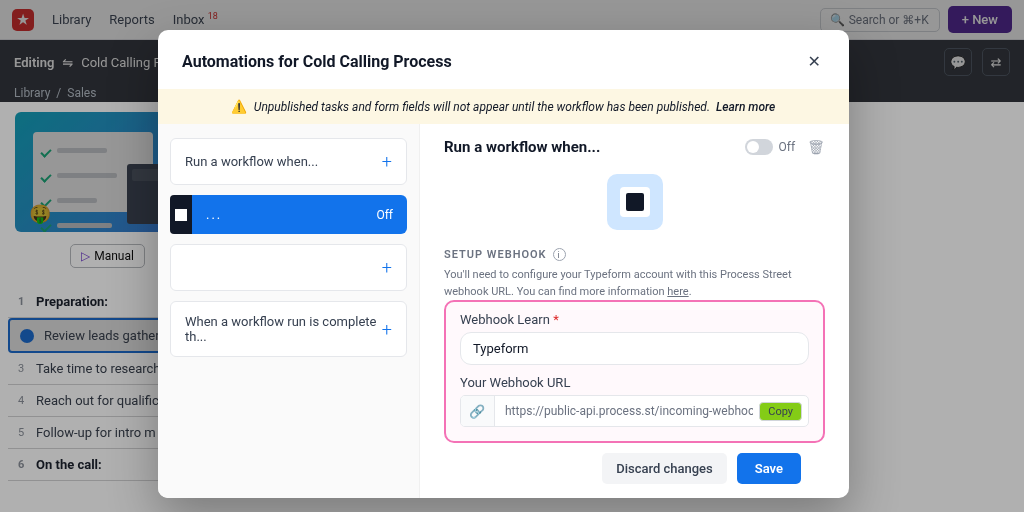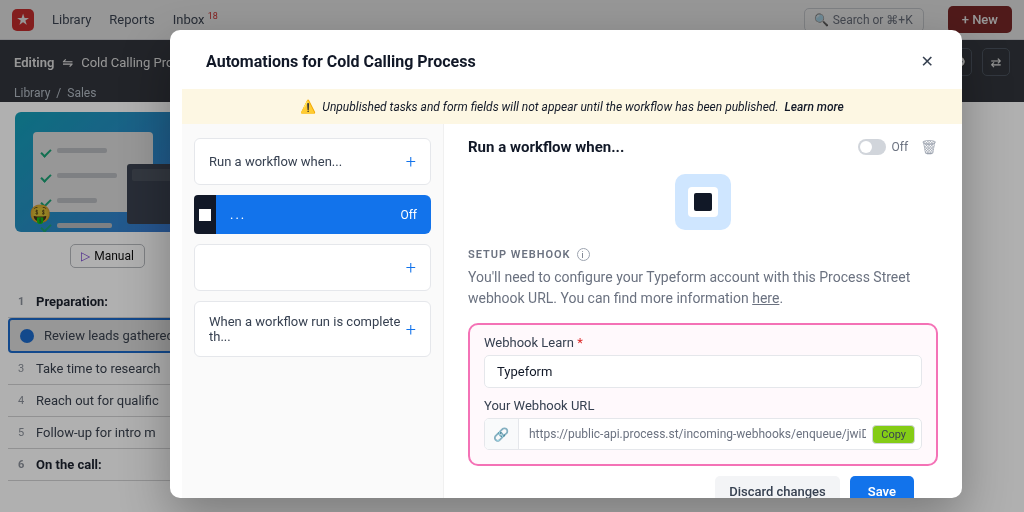--- a/index.html
+++ b/index.html
@@ -2,23 +2,23 @@
 <html><head>
 <meta charset="utf-8">
 <style>
 * { box-sizing: border-box; margin: 0; padding: 0; font-family: -apple-system, BlinkMacSystemFont, "Segoe UI", Roboto, sans-serif; }
 body { width: 1024px; height: 512px; overflow: hidden; position: relative; background: #fff; }
 
 
 .bg-app { position: absolute; inset: 0; filter: brightness(0.85); }
 .bg-topbar { height: 40px; background: #fff; border-bottom: 1px solid #e5e7eb; display: flex; align-items: center; padding: 0 12px; gap: 18px; font-size: 13px; color: #374151; }
 .bg-logo { width: 22px; height: 22px; background: #dc2626; border-radius: 5px; display: flex; align-items: center; justify-content: center; color: #fff; font-weight: bold; font-size: 13px; }
-.bg-topbar-right { margin-left: auto; display: flex; gap: 24px; align-items: center; }
+.bg-topbar-right { margin-left: auto; display: flex; gap: 8px; align-items: center; }
 .bg-search { font-size: 12px; color: #6b7280; border: 1px solid #d1d5db; padding: 4px 10px; border-radius: 5px; background: #fff; }
-.bg-new { background: #7f1d1d; color: #fff; font-size: 13px; padding: 6px 14px; border-radius: 5px; font-weight: 500; }
+.bg-new { background: #4c1d95; color: #fff; font-size: 13px; padding: 6px 14px; border-radius: 5px; font-weight: 500; }
 .bg-editbar { height: 44px; background: #2c3038; color: #fff; display: flex; align-items: center; padding: 0 14px; font-size: 13px; gap: 8px; }
 .bg-editbar .bold { font-weight: 600; }
 .bg-editbar-right { margin-left: auto; display: flex; gap: 10px; align-items: center; }
 .bg-icon-btn { width: 28px; height: 28px; border: 1px solid #4b5563; border-radius: 5px; display: flex; align-items: center; justify-content: center; font-size: 13px; }
 
 .bg-content { display: flex; }
 .bg-sidebar { width: 210px; padding: 10px 8px; }
 .bg-thumb { width: 180px; height: 120px; background: linear-gradient(135deg,#06b6d4,#3b82f6); border-radius: 6px; margin: 0 auto 12px; position: relative; overflow: hidden; }
 .bg-thumb-card { position: absolute; left: 18px; top: 20px; width: 120px; height: 80px; background: #fff; border-radius: 4px; padding: 8px; }
 .bg-thumb-check { width: 10px; height: 6px; border-left: 2px solid #10b981; border-bottom: 2px solid #10b981; transform: rotate(-45deg); display: inline-block; margin-right: 6px; }
@@ -33,21 +33,21 @@
 .bg-task { display: flex; align-items: center; gap: 10px; padding: 8px 10px; border-bottom: 1px solid #f3f4f6; color: #374151; }
 .bg-task .num { color: #9ca3af; font-size: 11px; width: 8px; }
 .bg-task.heading { font-weight: 700; color: #111827; }
 .bg-task.selected { border: 2px solid #1273eb; border-radius: 4px; background: #fff; }
 .bg-task.selected .circle { width: 14px; height: 14px; border-radius: 50%; background: #1273eb; flex-shrink: 0; }
 
 
 .overlay { position: absolute; inset: 0; background: rgba(30,30,30,0.35); }
 
 
-.modal { position: absolute; left: 170px; top: 30px; width: 792px; height: 468px; background: #fff; border-radius: 10px; box-shadow: 0 20px 50px rgba(0,0,0,0.3); display: flex; flex-direction: column; overflow: hidden; padding-left: 12px; }
+.modal { position: absolute; left: 158px; top: 30px; width: 691px; height: 468px; background: #fff; border-radius: 10px; box-shadow: 0 20px 50px rgba(0,0,0,0.3); display: flex; flex-direction: column; overflow: hidden; }
 .modal-head { padding: 18px 24px 14px; display: flex; align-items: center; }
 .modal-title { font-size: 16px; font-weight: 700; color: #111827; }
 .modal-close { margin-left: auto; font-size: 16px; color: #374151; cursor: pointer; padding: 4px; }
 .modal-banner { background: #fdf7e3; padding: 10px 20px; font-size: 12px; color: #111827; font-style: italic; text-align: center; display: flex; align-items: center; justify-content: center; gap: 6px; }
 .modal-banner .warn { font-style: normal; font-size: 13px; }
 .modal-banner .learn { font-weight: 500; font-style: italic; }
 
 .modal-body { display: flex; flex: 1; overflow: hidden; }
 .modal-left { width: 262px; padding: 14px 12px; background: #fafafa; border-right: 1px solid #f0f0f0; }
 .trigger-card { background: #fff; border: 1px solid #e5e7eb; border-radius: 6px; padding: 12px 14px; font-size: 13px; color: #374151; margin-bottom: 10px; display: flex; align-items: center; }
@@ -70,27 +70,27 @@
 .trash { color: #9ca3af; font-size: 14px; margin-left: 6px; }
 
 .app-tile-wrap { display: flex; justify-content: center; margin-bottom: 18px; }
 .app-tile { width: 56px; height: 56px; background: #cfe6ff; border-radius: 10px; display: flex; align-items: center; justify-content: center; }
 .app-tile-inner { width: 30px; height: 30px; background: #fff; border-radius: 4px; display:flex; align-items:center; justify-content:center; }
 .app-tile-inner span { width: 18px; height: 18px; background: #111827; display:block; border-radius:2px; }
 
 .section-label { font-size: 11px; letter-spacing: 1px; color: #6b7280; font-weight: 600; display: flex; align-items: center; gap: 6px; margin-bottom: 6px; }
 .info-circle { width: 13px; height: 13px; border: 1px solid #9ca3af; border-radius: 50%; display: inline-flex; align-items: center; justify-content: center; font-size: 9px; color: #6b7280; font-weight: 400; }
 
-.desc { font-size: 14px; color: #6b7280; margin-bottom: 14px; line-height: 1.5; }
+.desc { font-size: 11px; color: #6b7280; line-height: 1.5; }
 .desc .here { text-decoration: underline; color: #6b7280; }
 
 .highlight-box { border: 2px solid #f472b6; border-radius: 10px; padding: 10px 14px 14px; background: rgba(244,114,182,0.04); }
 .field-label { font-size: 13px; color: #374151; margin-bottom: 5px; }
 .field-label .req { color: #dc2626; }
-.input { width: 100%; border: 1px solid #e5e7eb; border-radius: 5px; padding: 8px 12px; font-size: 13px; background: #fff; color: #111827; margin-bottom: 10px; }
+.input { width: 100%; border: 1px solid #e5e7eb; border-radius: 11px; padding: 8px 12px; font-size: 13px; background: #fff; color: #111827; margin-bottom: 10px; }
 .url-row { display: flex; border: 1px solid #e5e7eb; border-radius: 5px; overflow: hidden; background: #fff; }
 .url-icon { width: 34px; display: flex; align-items: center; justify-content: center; border-right: 1px solid #e5e7eb; color: #9ca3af; font-size: 13px; background:#f9fafb; }
 .url-text { flex: 1; padding: 8px 10px; font-size: 12px; color: #6b7280; white-space: nowrap; overflow: hidden; }
 .copy-btn { align-self: center; margin: 0 6px; border: 1px solid #d1d5db; font-size: 11px; padding: 2px 8px; border-radius: 4px; color: #374151; background: #84cc16; }
 
 .modal-foot { padding: 10px 24px 16px; display: flex; justify-content: flex-end; gap: 10px; border-top: none; }
 .btn-secondary { background: #f3f4f6; color: #374151; border: none; padding: 8px 14px; border-radius: 5px; font-size: 13px; font-weight: 500; cursor: pointer; }
 .btn-primary { background: #1273eb; color: #fff; border: none; padding: 8px 18px; border-radius: 5px; font-size: 13px; font-weight: 600; cursor: pointer; }
 </style>
 </head>

